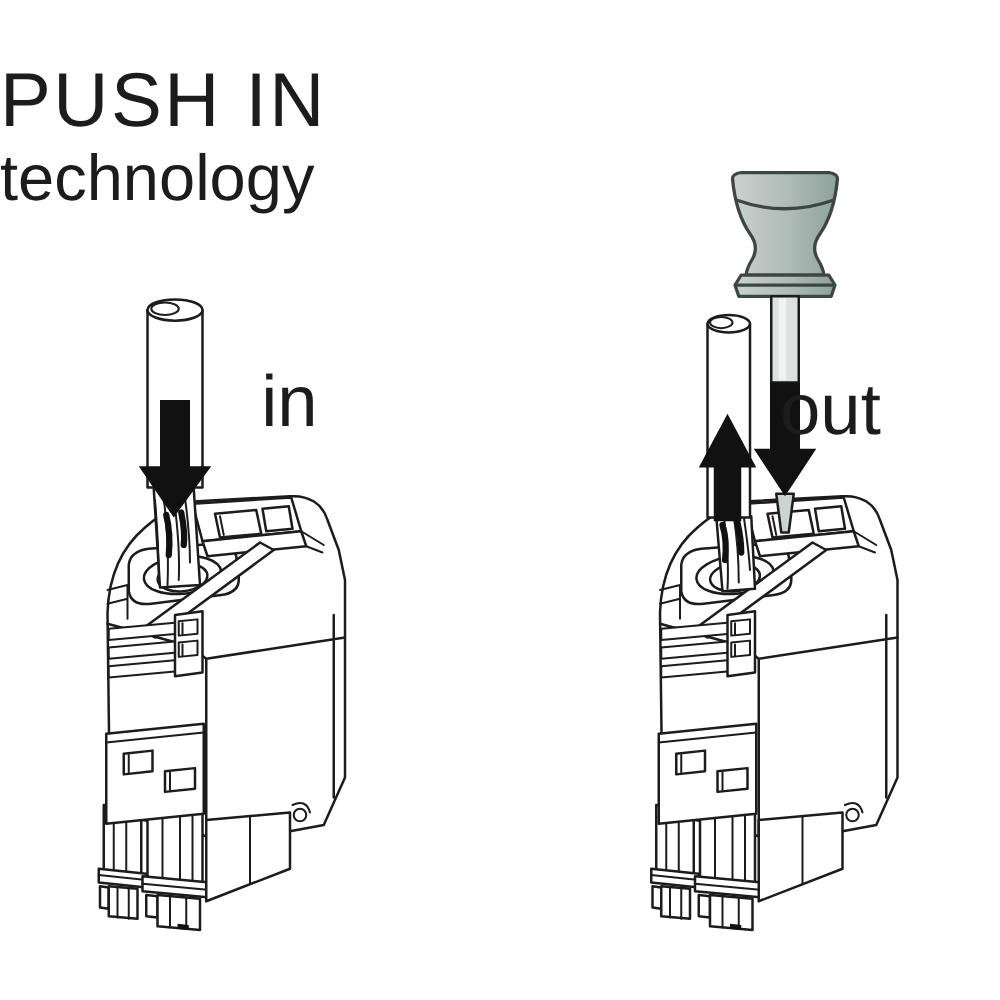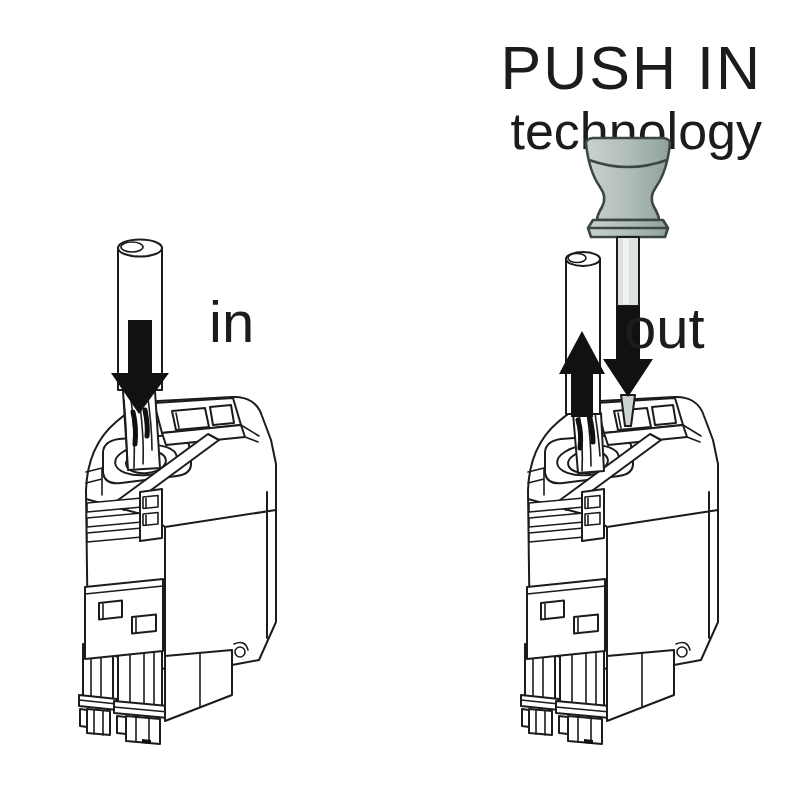--- a/index.html
+++ b/index.html
@@ -14,21 +14,21 @@
   }
   .stage{position:absolute;left:0;top:0;width:800px;height:800px;}
   svg.draw{position:absolute;left:0;top:0;}
   .s{stroke:var(--ink);stroke-width:2;stroke-linejoin:round;stroke-linecap:round;}
   .f{fill:#fff;}
   .nf{fill:none;}
   .thin{stroke-width:1.6;}
   .arrowfill{fill:var(--arrow);stroke:none;}
   .streak{stroke:var(--arrow);stroke-width:5;fill:none;stroke-linecap:round;}
   .tool{stroke:var(--handle-outline);stroke-width:2.6;stroke-linejoin:round;}
-  .title-wrap{position:absolute;top:38px;left:0;width:762px;text-align:right;color:var(--ink);}
+  .title-wrap{position:absolute;top:50px;left:0;width:762px;text-align:left;color:var(--ink);}
   .title-main{font-size:61px;letter-spacing:2px;line-height:1.0;margin:0;font-weight:400;}
   .title-sub{font-size:52px;line-height:1.0;margin:6px 0 0 0;font-weight:400;}
   .fig-label{position:absolute;font-size:58px;color:var(--ink);line-height:1;}
   .label-in{left:209px;top:293px;}
   .label-out{left:624px;top:299px;}
 </style>
 </head>
 <body>
 
 <div class="stage">

